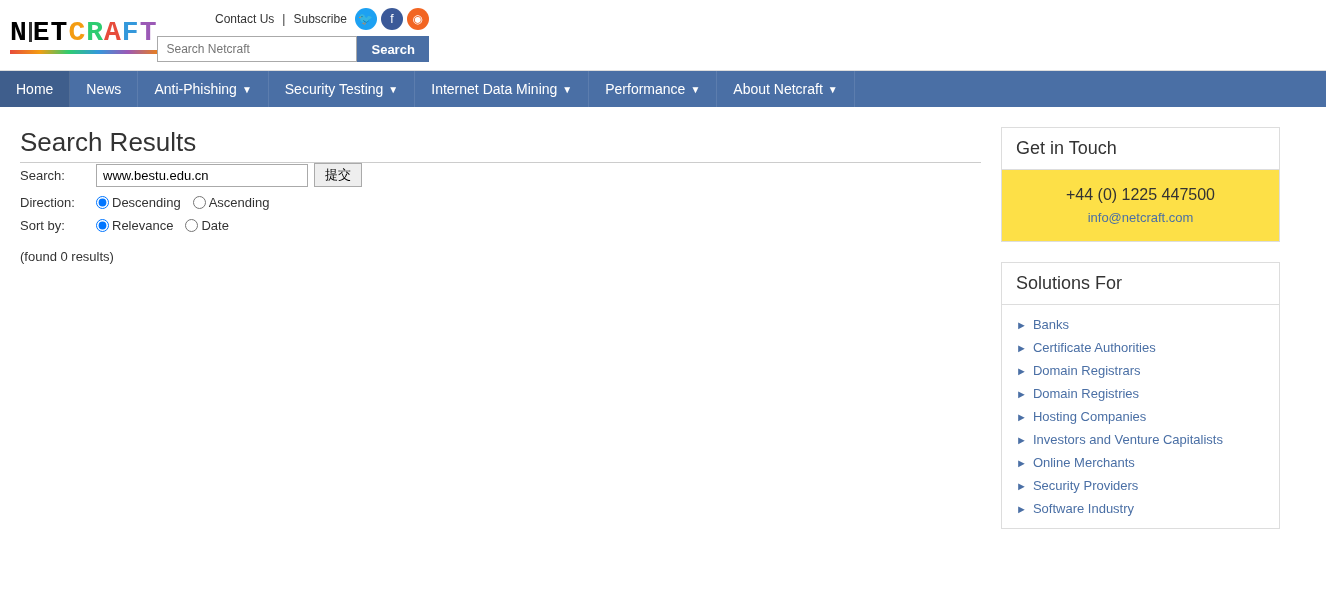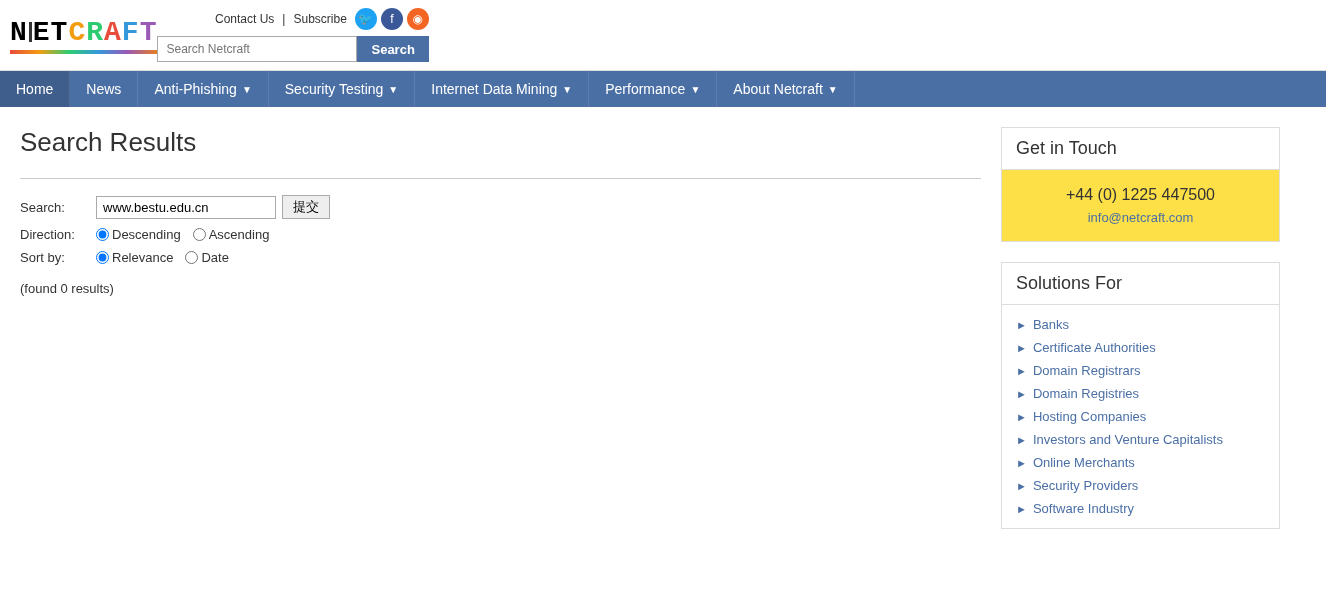--- a/index.html
+++ b/index.html
@@ -75,28 +75,28 @@
       display: flex;
       padding: 20px;
       gap: 20px;
       max-width: 1300px;
     }
 
     
     #content { flex: 1; }
     #page-title-el {
       font-size: 26px; font-weight: normal; color: #333;
-      border-bottom: 1px solid #ccc; padding-bottom: 20px; margin-bottom: 16px;
+      border-bottom: 1px solid #ccc; padding-bottom: 4px; margin-bottom: 0;
     }
 
     #search-form { margin-bottom: 16px; }
     .form-row { display: flex; align-items: center; margin-bottom: 8px; gap: 6px; }
     .form-label { font-size: 13px; color: #333; min-width: 70px; }
     #query-input {
-      padding: 3px 6px; border: 1px solid #aaa; font-size: 13px; width: 180px;
+      padding: 3px 6px; border: 1px solid #aaa; font-size: 13px; width: 212px;
     }
     #submit-btn {
       padding: 2px 10px; font-size: 13px; cursor: pointer;
       background: #eee; border: 1px solid #aaa;
     }
     .radio-group { display: flex; align-items: center; gap: 12px; }
     .radio-option { display: flex; align-items: center; gap: 3px; cursor: pointer; }
     .radio-option input { cursor: pointer; }
 
     #results-text { font-size: 13px; color: #333; margin-top: 10px; }

